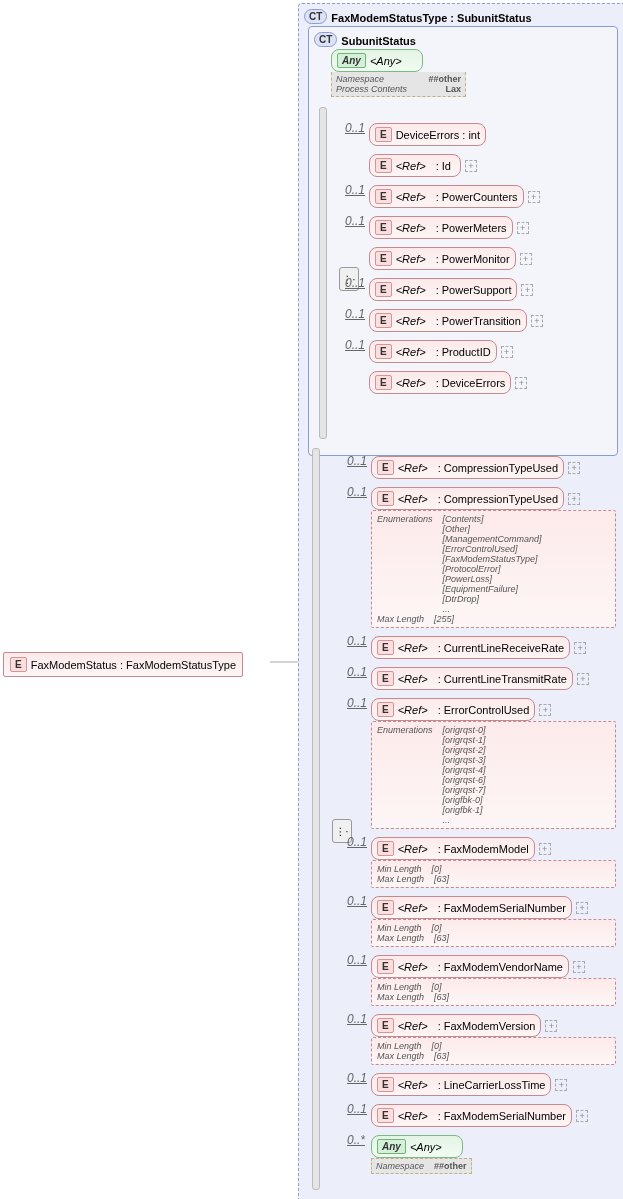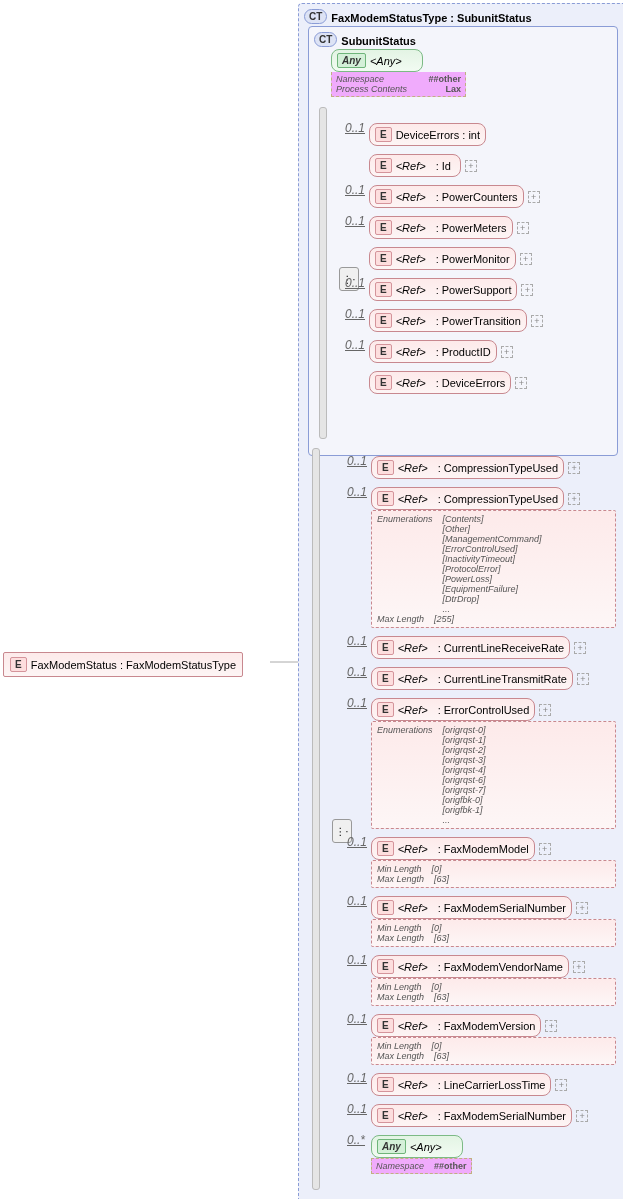--- a/index.html
+++ b/index.html
@@ -59,21 +59,21 @@
 .detail-box {
   background: linear-gradient(to bottom, #fdeaea, #fdf6f6);
   border: 1px dashed #c8888f;
   border-radius: 2px;
   padding: 3px 5px;
   font-size: 9px;
   color: #555;
   font-style: italic;
 }
 .any-detail {
-  background: #f0abfc;
+  background: #e5e5e5;
   border: 1px dashed #c0b180;
   padding: 2px 4px;
   font-size: 9px;
   font-style: italic;
   color:#555;
 }
 .compositor {
   width: 18px;
   height: 22px;
   border: 1px solid #999;
@@ -203,21 +203,21 @@
           <span style="font-style: italic; margin-right: 10px;">&lt;Ref&gt;</span>
           <span class="label-text">: CompressionTypeUsed</span>
         </div><span class="plus">+</span><div class="detail-box" style="margin-top: 0px;">
           <div style="display: flex; gap: 10px;">
             <div>Enumerations</div>
             <div>
               <div>[Contents]</div>
               <div>[Other]</div>
               <div>[ManagementCommand]</div>
               <div>[ErrorControlUsed]</div>
-              <div>[InactivityTimeout]</div>
+              <div>[FaxModemStatusType]</div>
               <div>[ProtocolError]</div>
               <div>[PowerLoss]</div>
               <div>[EquipmentFailure]</div>
               <div>[DtrDrop]</div>
               <div>...</div>
             </div>
           </div>
           <div style="display: flex; gap: 10px;">
             <span>Max Length</span>
             <span>[255]</span>

